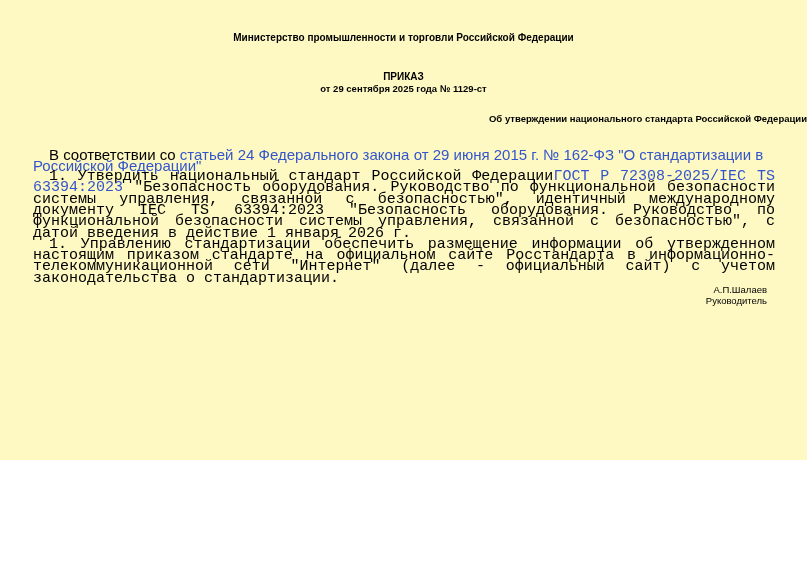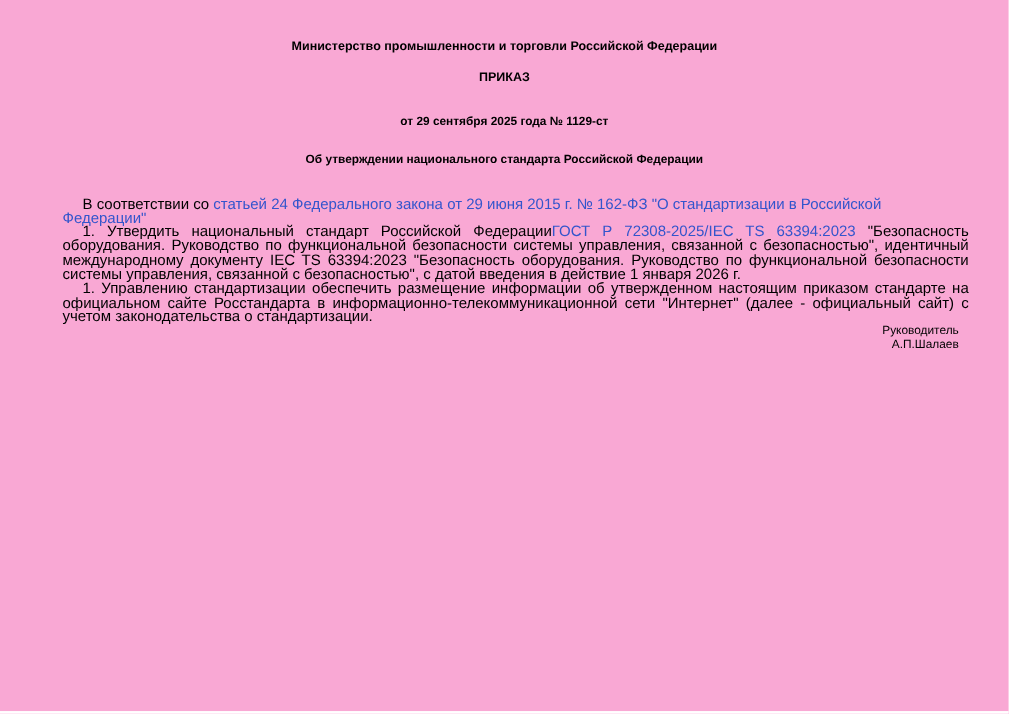--- a/index.html
+++ b/index.html
@@ -1,60 +1,60 @@
 <!DOCTYPE html>
 <html><head>
 <meta charset="utf-8">
 <style>
   html, body { margin: 0; padding: 0; background: #ffffff; }
   .page {
     position: relative;
     width: 807px;
-    height: 569px;
-    background: #f9a8d4;
+    height: 460px;
+    background: #fef9c3;
     overflow: hidden;
     font-family: "Liberation Sans", sans-serif;
     color: #000000;
   }
   .header-block {
     padding-top: 32px;
     text-align: center;
     font-weight: bold;
     font-size: 10px;
     line-height: 11.5px;
   }
   .doc-type {
     text-align: center;
     font-weight: bold;
     font-size: 10px;
     line-height: 11px;
-    margin-top: 13px;
+    margin-top: 27px;
   }
   .doc-date {
     text-align: center;
     font-weight: bold;
     font-size: 9.5px;
     line-height: 11px;
-    margin-top: 24px;
+    margin-top: 1px;
   }
   .doc-title {
-    text-align: center;
+    text-align: right;
     font-weight: bold;
     font-size: 9.5px;
     line-height: 11px;
     margin-top: 19px;
   }
   .body-block {
-    margin: 25px 32px 0 50px;
-    font-size: 12px;
+    margin: 25px 32px 0 33px;
+    font-size: 15px;
     line-height: 11.3px;
   }
   .body-block p { margin: 0; }
   .indent { text-indent: 16px; }
-  .just { text-align: justify; }
+  .just { text-align: justify; font-family: Liberation Mono, monospace; }
   .doc-link {
     color: #3355cc;
     text-decoration: none;
     cursor: pointer;
   }
   .signature-block {
     margin: 0 40px 0 0;
     text-align: right;
     font-size: 9.5px;
     line-height: 11.3px;
@@ -75,17 +75,17 @@
 
   <div class="doc-title">Об утверждении национального стандарта Российской Федерации</div>
 
   <div class="body-block">
     <p class="indent"><span>В соответствии со </span><a class="doc-link">статьей 24 Федерального закона от 29 июня 2015 г. № 162-ФЗ "О стандартизации в Российской Федерации"</a></p>
     <p class="indent just"><span>1. Утвердить национальный стандарт Российской Федерации</span><a class="doc-link">ГОСТ Р 72308-2025/IEC TS 63394:2023</a><span> "Безопасность оборудования. Руководство по функциональной безопасности системы управления, связанной с безопасностью", идентичный международному документу IEC TS 63394:2023 "Безопасность оборудования. Руководство по функциональной безопасности системы управления, связанной с безопасностью", с датой введения в действие 1 января 2026 г.</span></p>
     <p class="indent just">1. Управлению стандартизации обеспечить размещение информации об утвержденном настоящим приказом стандарте на официальном сайте Росстандарта в информационно-телекоммуникационной сети "Интернет" (далее - официальный сайт) с учетом законодательства о стандартизации.</p>
   </div>
 
   <div class="signature-block">
+    <div>А.П.Шалаев</div>
     <div>Руководитель</div>
-    <div>А.П.Шалаев</div>
   </div>
 
 </div>
 
 </body></html>

